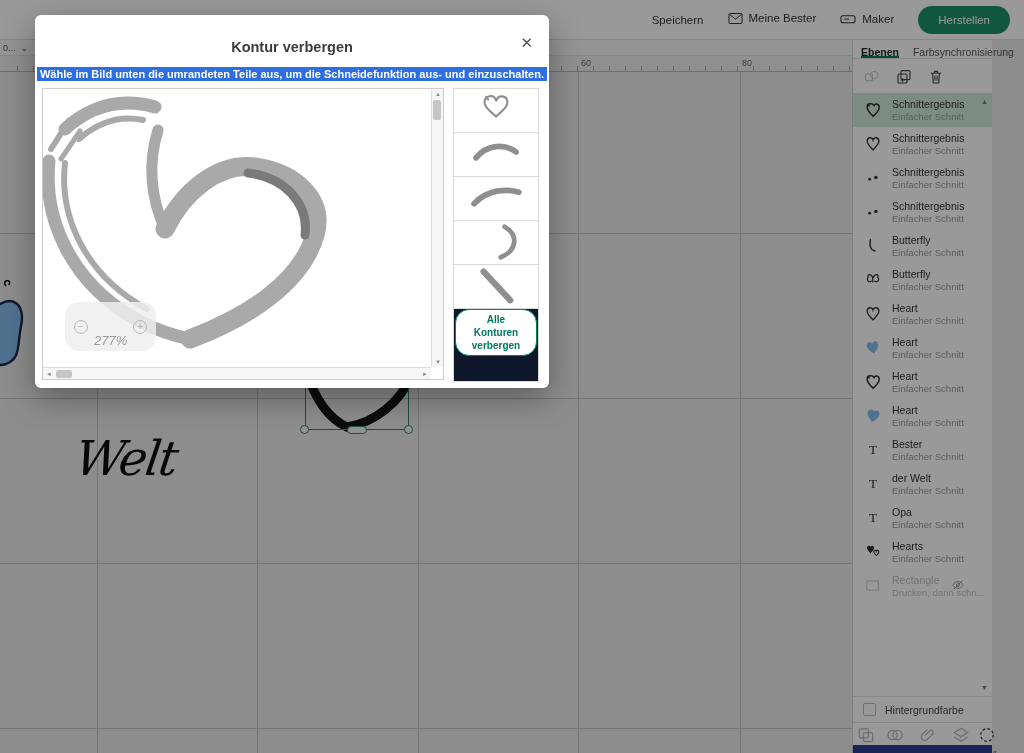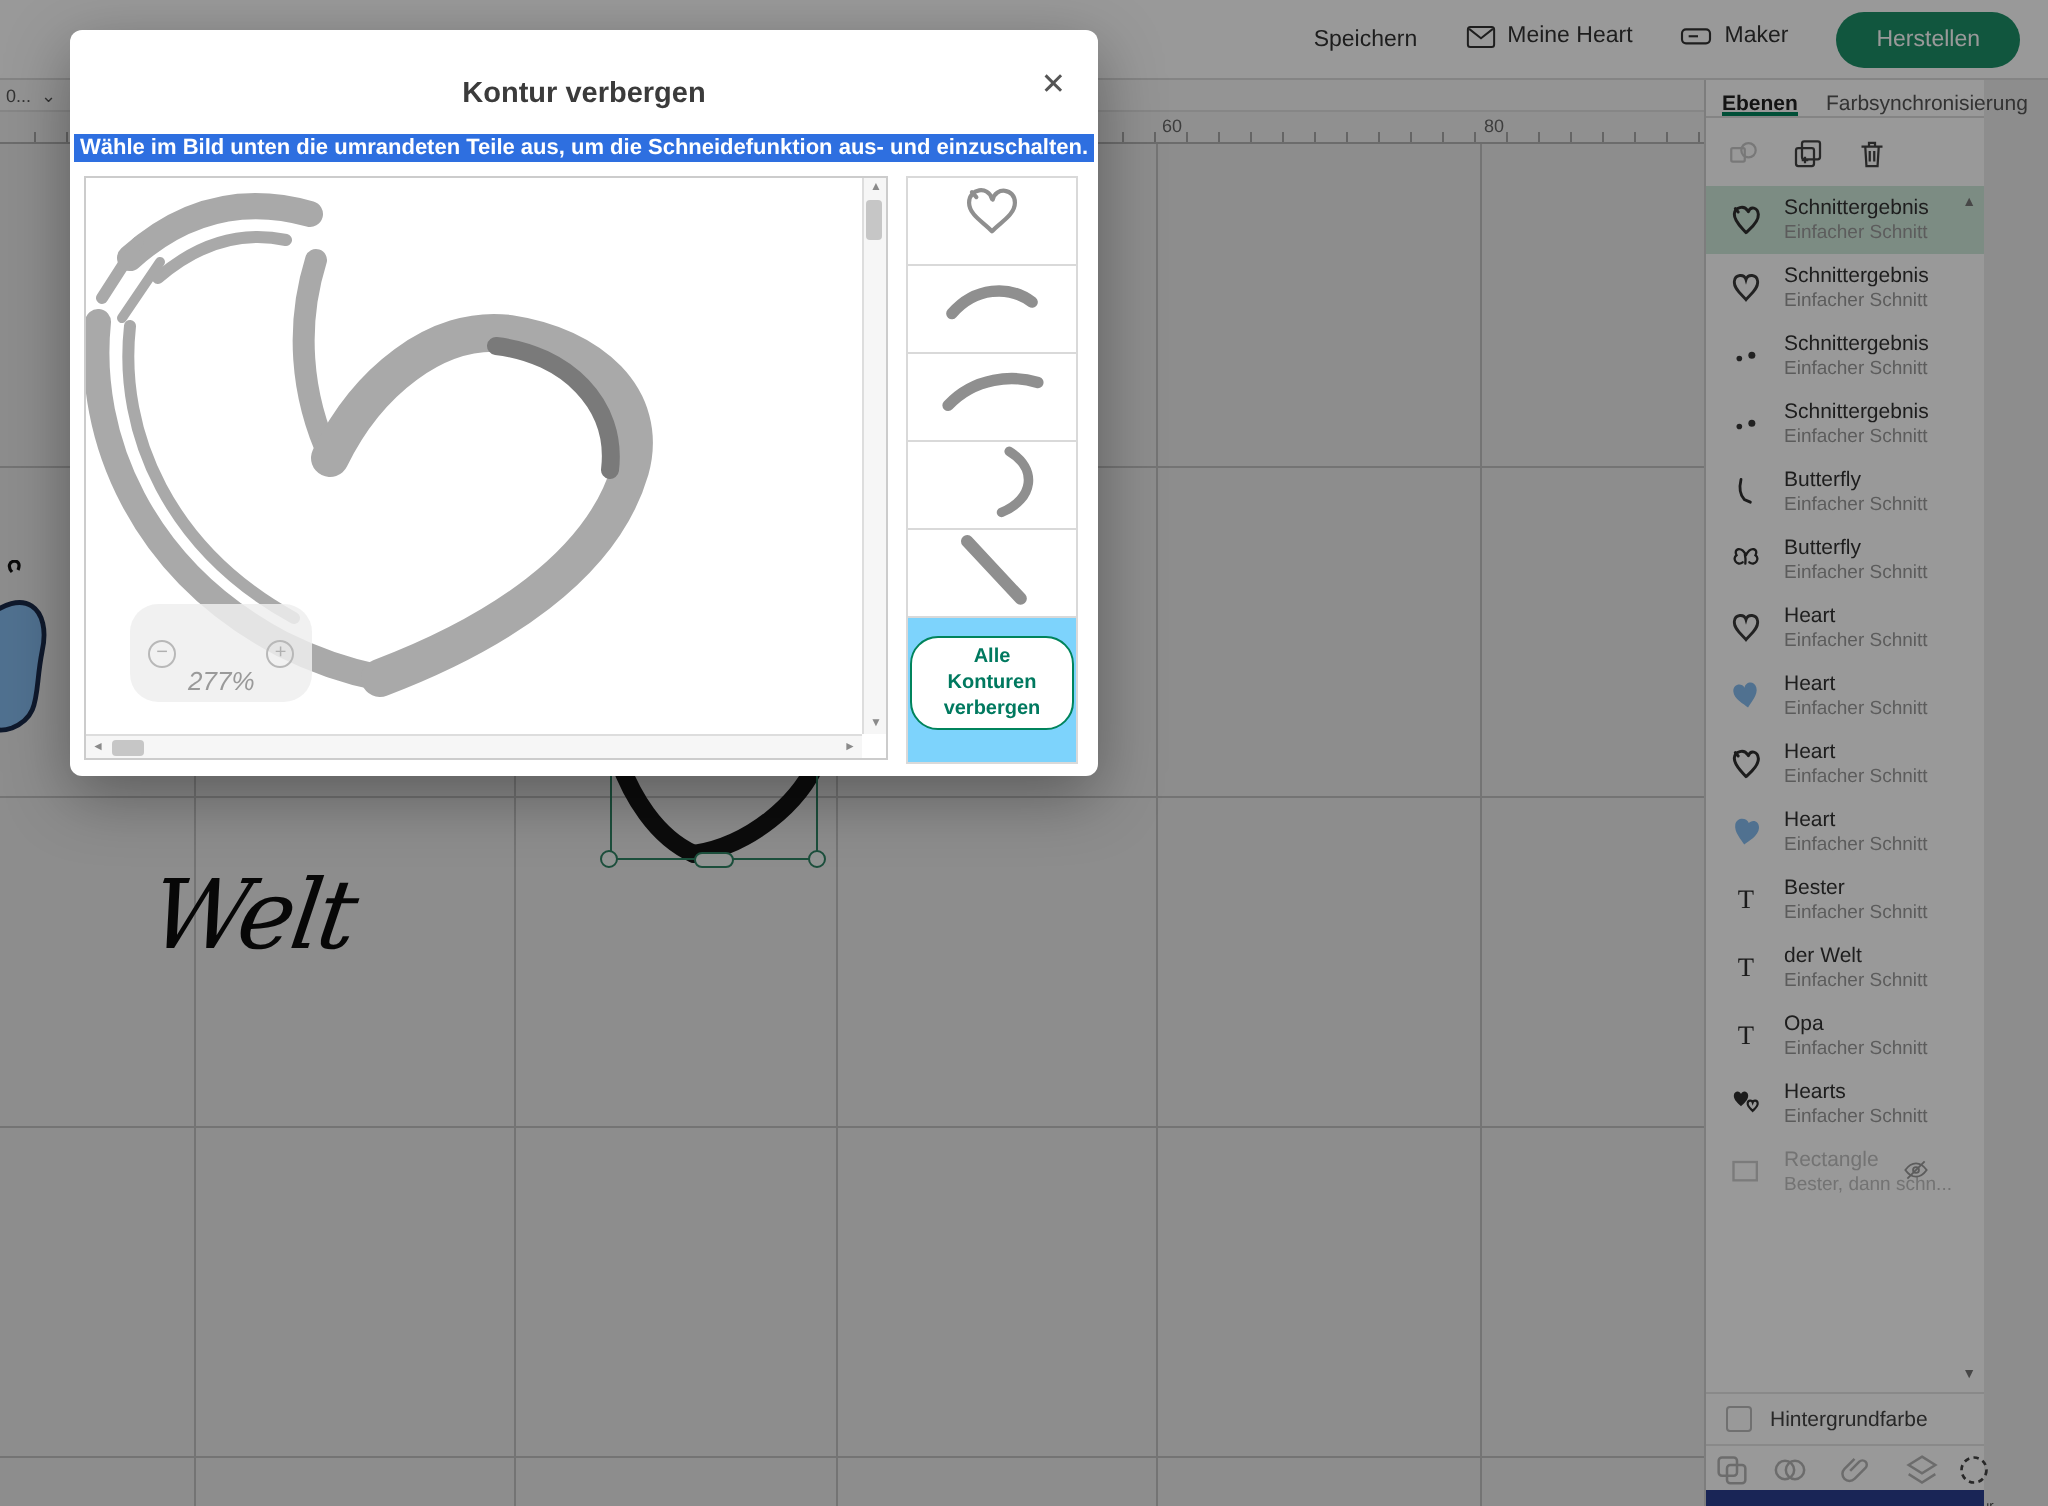--- a/index.html
+++ b/index.html
@@ -69,38 +69,38 @@
   .hscroll { position:absolute; left:0; right:12px; bottom:0; height:12px; background:#f6f6f6; border-top:1px solid #ddd; }
   .sb-arrow { position:absolute; font-size:6px; color:#8a8a8a; }
   .vthumb { position:absolute; right:2px; top:11px; width:8px; height:20px; background:#c6c6c6; border-radius:2px; }
   .hthumb { position:absolute; left:13px; top:2px; width:16px; height:8px; background:#c6c6c6; border-radius:2px; }
   .zoom-pill { position:absolute; left:22px; bottom:16px; display:flex; align-items:center; gap:6px; background:rgba(238,238,238,.85); border-radius:14px; padding:3px 9px; color:#999; }
   .zoom-circle { width:14px; height:14px; border:1.3px solid #b8b8b8; border-radius:50%; font-size:10px; line-height:11px; text-align:center; color:#b0b0b0; cursor:pointer; }
   .zoom-val { font-size:13px; color:#9a9a9a; font-style:italic;margin-top:28px; }
   .thumb-col { width:86px; margin-left:9px; display:flex; flex-direction:column; }
   .tcell { width:86px; height:45px; background:#fff; border:1px solid #d9d9d9; margin-top:-1px; display:flex; align-items:center; justify-content:center; cursor:pointer; }
   .tcell:first-child { margin-top:0; }
-  .thumb-rest { flex:1; background:#7dd3fc; border:1px solid #d9d9d9; border-top:none; display:flex; align-items:center; justify-content:center; padding-bottom:8px; }
+  .thumb-rest { flex:1; background:#0f172a; border:1px solid #d9d9d9; border-top:none; display:flex; align-items:flex-start; justify-content:center; padding-bottom:8px; }
   .hide-all-btn { background:#fff; border:1.6px solid var(--accent); color:#00795f; font-weight:bold; font-size:10px; line-height:1.3; border-radius:14px; padding:3px 8px; width:82px; cursor:pointer; font-family:"Liberation Sans", sans-serif; }
 </style>
 </head>
 <body>
 
 <div class="app">
 
   <div class="header">
     <div class="hitem">
         <span>Speichern</span>
       </div>
     <div class="hitem">
       <span><svg width="15" height="13" viewBox="0 0 24 20" fill="none" stroke="#333" stroke-width="1.6">
             <rect x="1.5" y="2" width="21" height="16" rx="2"></rect>
             <path d="M2.5 3.5 12 11l9.5-7.5"></path>
           </svg></span>
-      <span>Meine Heart</span>
+      <span>Meine Bester</span>
     </div>
     <div class="hitem">
       <span><svg width="16" height="12" viewBox="0 0 24 16" fill="none" stroke="#333" stroke-width="1.6">
             <rect x="1.5" y="3" width="21" height="10.5" rx="3"></rect>
             <path d="M6.5 8.2h7"></path>
           </svg></span>
       <span>Maker</span>
     </div>
     <button class="make-btn">Herstellen</button>
   </div>
@@ -331,21 +331,21 @@
           </span>
         </div>
         <div class="lrow hiddenrow">
           <span class="licon">
             <svg viewBox="0 0 24 24" width="20" height="20" fill="none" stroke="#cdcdcd" stroke-width="1.4">
               <rect x="4.5" y="6" width="14" height="11"></rect>
             </svg>
           </span>
           <span class="ltxt">
             <span class="ltitle">Rectangle</span>
-            <span class="lsub">Bester, dann schn...</span>
+            <span class="lsub">Drucken, dann schn...</span>
           </span>
           <span class="eyeoff"><svg viewBox="0 0 24 24" width="16" height="16" fill="none" stroke="#9a9a9a" stroke-width="1.4">
               <path d="M4 12c2.5-3.5 5.5-5 8-5s5.5 1.5 8 5c-2.5 3.5-5.5 5-8 5s-5.5-1.5-8-5z"></path>
               <circle cx="12" cy="12" r="2.2"></circle>
               <path d="M5.5 18.5l13-13"></path>
             </svg></span>
         </div>
       </div>
     <span class="scroll-arrow" style="top:58px">▲</span>
     <span class="scroll-arrow" style="top:644px">▼</span>

